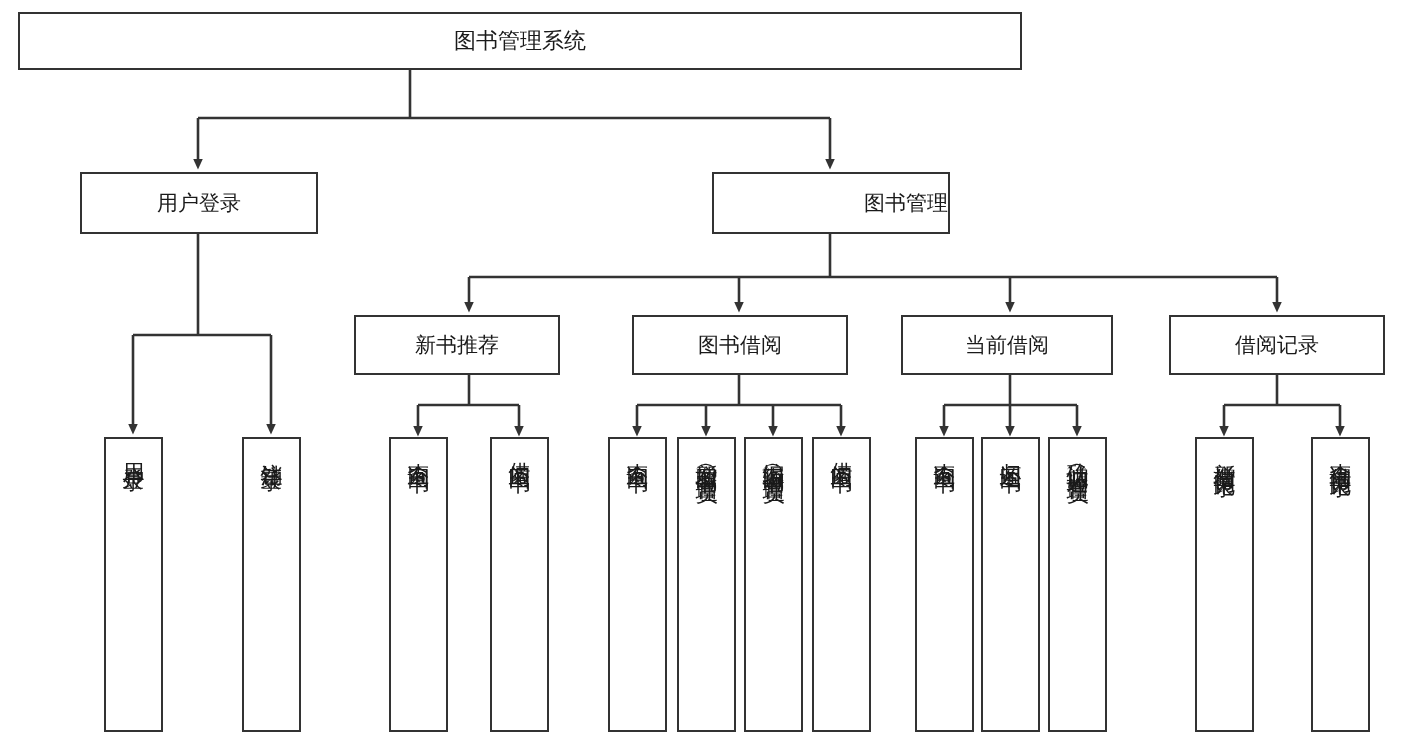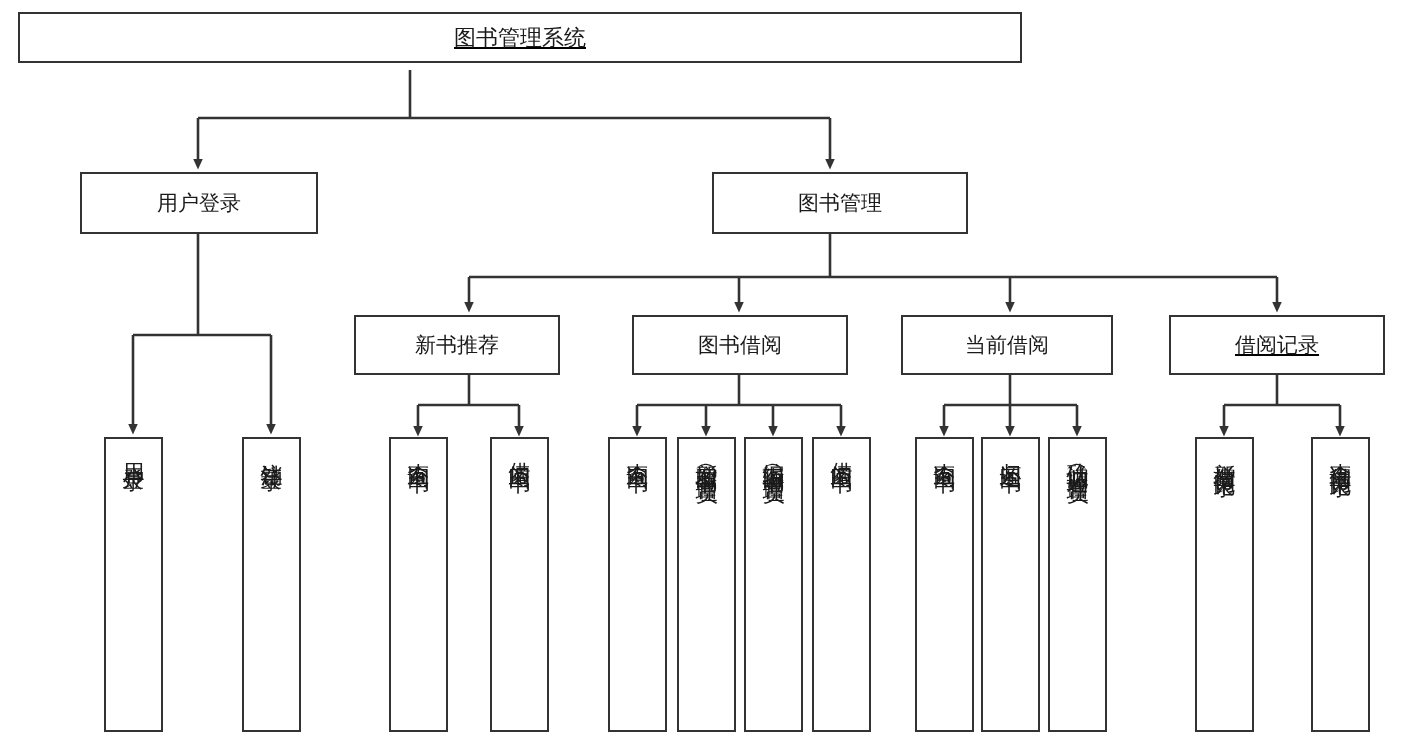--- a/index.html
+++ b/index.html
@@ -81,41 +81,41 @@
       <path d="M1010,405 L1010,427" marker-end="url(#arrow)"></path>
       <path d="M1077,405 L1077,427" marker-end="url(#arrow)"></path>
 
       <path d="M1277,375 L1277,405"></path>
       <path d="M1224,405 L1340,405"></path>
       <path d="M1224,405 L1224,427" marker-end="url(#arrow)"></path>
       <path d="M1340,405 L1340,427" marker-end="url(#arrow)"></path>
     </g>
   </svg>
 
-  <div class="node h-node root" style="left:18px;top:12px;width:1004px;height:51px;text-decoration:underline;">
+  <div class="node h-node root" style="left:18px;top:12px;width:1004px;height:58px;">
     <span class="label">图书管理系统</span>
   </div>
 
   <div class="node h-node" style="left:80px;top:172px;width:238px;height:62px;">
     <span class="label">用户登录</span>
   </div>
-  <div class="node h-node" style="left:712px;top:172px;width:256px;height:62px;">
+  <div class="node h-node" style="left:712px;top:172px;width:238px;height:62px;justify-content:flex-end;">
     <span class="label">图书管理</span>
   </div>
 
   <div class="node h-node" style="left:354px;top:315px;width:206px;height:60px;">
     <span class="label">新书推荐</span>
   </div>
   <div class="node h-node" style="left:632px;top:315px;width:216px;height:60px;">
     <span class="label">图书借阅</span>
   </div>
   <div class="node h-node" style="left:901px;top:315px;width:212px;height:60px;">
     <span class="label">当前借阅</span>
   </div>
-  <div class="node h-node" style="left:1169px;top:315px;width:216px;height:60px;text-decoration:underline;">
+  <div class="node h-node" style="left:1169px;top:315px;width:216px;height:60px;">
     <span class="label">借阅记录</span>
   </div>
 
   <div class="node v-node" style="left:104px;top:437px;width:59px;height:295px;">
     <span class="label">用户登录</span>
   </div>
   <div class="node v-node" style="left:242px;top:437px;width:59px;height:295px;">
     <span class="label">注销登录</span>
   </div>
 

